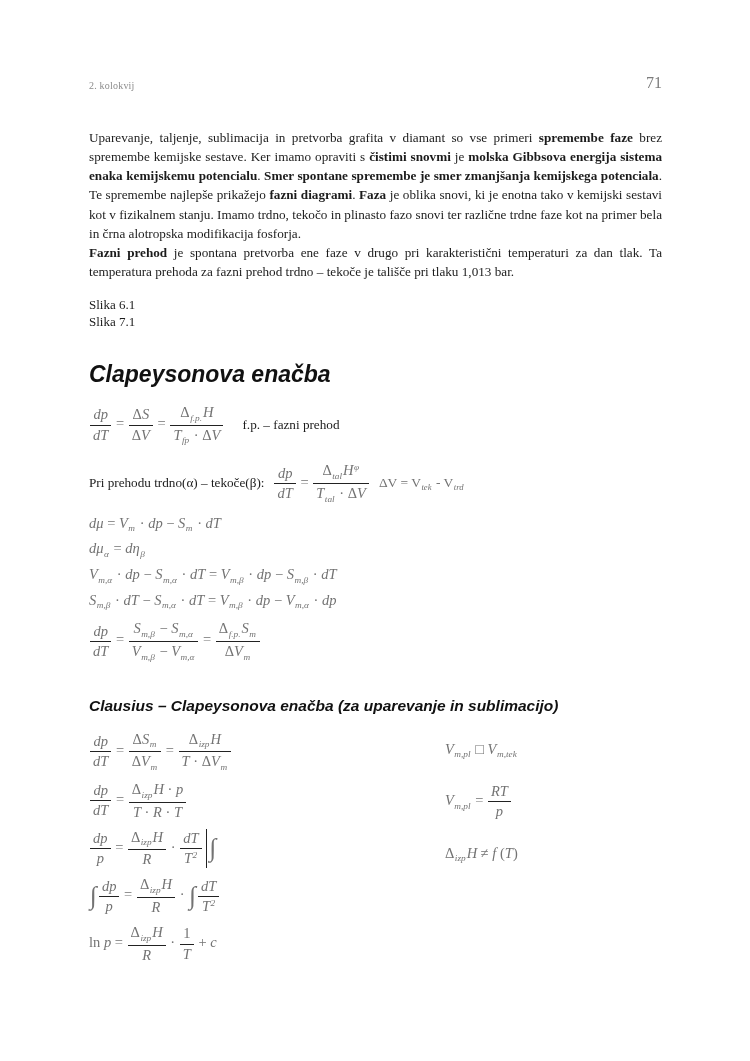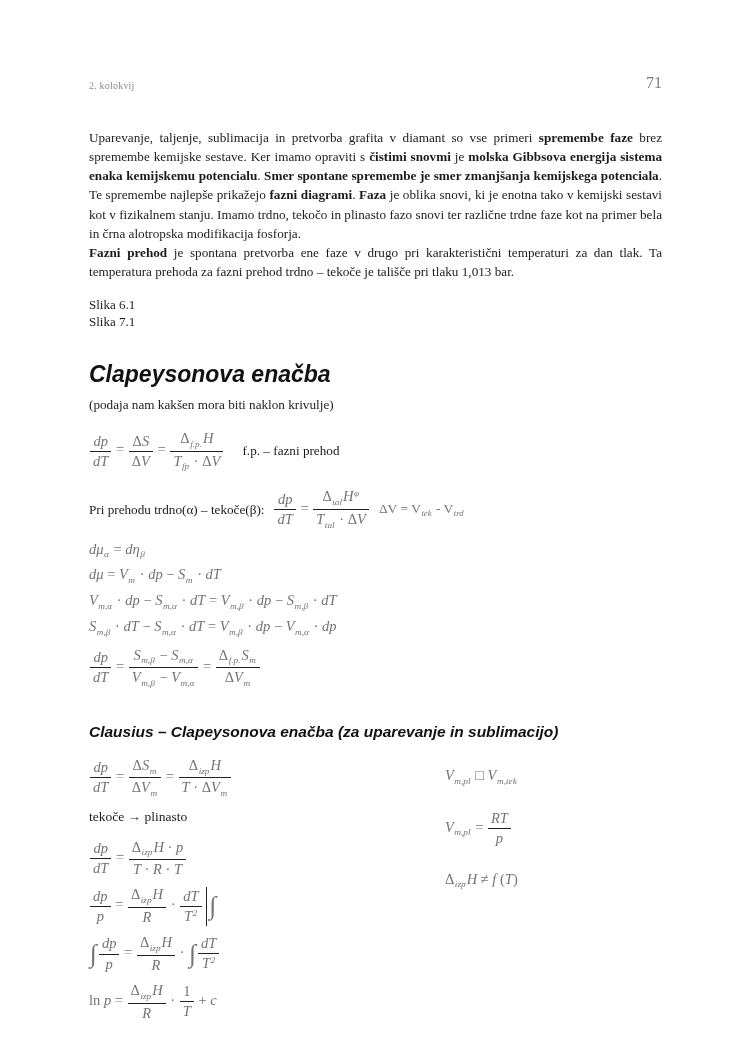--- a/index.html
+++ b/index.html
@@ -61,47 +61,45 @@
 
   <p class="body-text intro"><span>Uparevanje, taljenje, sublimacija in pretvorba grafita v diamant so vse primeri </span><span class="bold">spremembe faze</span><span> brez spremembe kemijske sestave. Ker imamo opraviti s </span><span class="bold">čistimi snovmi</span><span> je </span><span class="bold">molska Gibbsova energija sistema enaka kemijskemu potencialu</span><span>. </span><span class="bold">Smer spontane spremembe je smer zmanjšanja kemijskega potenciala</span><span>. Te spremembe najlepše prikažejo </span><span class="bold">fazni diagrami</span><span>. </span><span class="bold">Faza</span><span> je oblika snovi, ki je enotna tako v kemijski sestavi kot v fizikalnem stanju. Imamo trdno, tekočo in plinasto fazo snovi ter različne trdne faze kot na primer bela in črna alotropska modifikacija fosforja.</span></p>
   <p class="body-text"><span class="bold">Fazni prehod</span><span> je spontana pretvorba ene faze v drugo pri karakteristični temperaturi za dan tlak. Ta temperatura prehoda za fazni prehod trdno – tekoče je tališče pri tlaku 1,013 bar.</span></p>
 
   <div class="figures">
     <div>Slika 6.1</div>
     <div>Slika 7.1</div>
   </div>
 
   <h2 class="sec-title h1">Clapeysonova enačba</h2>
-  <p class="body-text subtitle">(podaja nam kakšen mora biti naklon krivulje)</p>
 
   <div class="eq-row">
     <span class="eq"><span class="frac"><span class="num"><span class="mi">dp</span></span><span class="den"><span class="mi">dT</span></span></span><span class="mr"> = </span><span class="frac"><span class="num"><span class="mr">Δ</span><span class="mi">S</span></span><span class="den"><span class="mr">Δ</span><span class="mi">V</span></span></span><span class="mr"> = </span><span class="frac"><span class="num"><span class="mr">Δ</span><span class="msub">f.p.</span><span class="mi">H</span></span><span class="den"><span class="mi">T</span><span class="msub">fp</span><span class="mr"> · </span><span class="mr">Δ</span><span class="mi">V</span></span></span></span>
     <span class="eq-note">f.p. – fazni prehod</span>
   </div>
 
   <div class="eq-row prehod">
     <span class="prehod-label">Pri prehodu trdno(α) – tekoče(β):</span>
     <span class="eq"><span class="frac"><span class="num"><span class="mi">dp</span></span><span class="den"><span class="mi">dT</span></span></span><span class="mr"> = </span><span class="frac"><span class="num"><span class="mr">Δ</span><span class="msub">tal</span><span class="mi">H</span><span class="msup">φ</span></span><span class="den"><span class="mi">T</span><span class="msub">tal</span><span class="mr"> · </span><span class="mr">Δ</span><span class="mi">V</span></span></span></span>
     <span class="eq dv-note"><span class="mr">ΔV = V</span><span class="msub">tek</span><span class="mr"> - V</span><span class="msub">trd</span></span>
   </div>
 
   <div class="eq-block">
+    <span class="eq eq-line"><span class="mi">dμ</span><span class="mr"> = </span><span class="mi">V</span><span class="msub">m</span><span class="mr"> · </span><span class="mi">dp</span><span class="mr"> − </span><span class="mi">S</span><span class="msub">m</span><span class="mr"> · </span><span class="mi">dT</span></span>
     <span class="eq eq-line"><span class="mi">dμ</span><span class="msub">α</span><span class="mr"> = </span><span class="mi">dη</span><span class="msub">β</span></span>
-    <span class="eq eq-line"><span class="mi">dμ</span><span class="mr"> = </span><span class="mi">V</span><span class="msub">m</span><span class="mr"> · </span><span class="mi">dp</span><span class="mr"> − </span><span class="mi">S</span><span class="msub">m</span><span class="mr"> · </span><span class="mi">dT</span></span>
     <span class="eq eq-line"><span class="mi">V</span><span class="msub">m,α</span><span class="mr"> · </span><span class="mi">dp</span><span class="mr"> − </span><span class="mi">S</span><span class="msub">m,α</span><span class="mr"> · </span><span class="mi">dT</span><span class="mr"> = </span><span class="mi">V</span><span class="msub">m,β</span><span class="mr"> · </span><span class="mi">dp</span><span class="mr"> − </span><span class="mi">S</span><span class="msub">m,β</span><span class="mr"> · </span><span class="mi">dT</span></span>
     <span class="eq eq-line"><span class="mi">S</span><span class="msub">m,β</span><span class="mr"> · </span><span class="mi">dT</span><span class="mr"> − </span><span class="mi">S</span><span class="msub">m,α</span><span class="mr"> · </span><span class="mi">dT</span><span class="mr"> = </span><span class="mi">V</span><span class="msub">m,β</span><span class="mr"> · </span><span class="mi">dp</span><span class="mr"> − </span><span class="mi">V</span><span class="msub">m,α</span><span class="mr"> · </span><span class="mi">dp</span></span>
     <span class="eq eq-line tall"><span class="frac"><span class="num"><span class="mi">dp</span></span><span class="den"><span class="mi">dT</span></span></span><span class="mr"> = </span><span class="frac"><span class="num"><span class="mi">S</span><span class="msub">m,β</span><span class="mr"> − </span><span class="mi">S</span><span class="msub">m,α</span></span><span class="den"><span class="mi">V</span><span class="msub">m,β</span><span class="mr"> − </span><span class="mi">V</span><span class="msub">m,α</span></span></span><span class="mr"> = </span><span class="frac"><span class="num"><span class="mr">Δ</span><span class="msub">f.p.</span><span class="mi">S</span><span class="msub">m</span></span><span class="den"><span class="mr">Δ</span><span class="mi">V</span><span class="msub">m</span></span></span></span>
   </div>
 
   <h2 class="sec-title h2">Clausius – Clapeysonova enačba (za uparevanje in sublimacijo)</h2>
 
   <div class="cols">
     <div class="col-left">
       <span class="eq eq-line"><span class="frac"><span class="num"><span class="mi">dp</span></span><span class="den"><span class="mi">dT</span></span></span><span class="mr"> = </span><span class="frac"><span class="num"><span class="mr">Δ</span><span class="mi">S</span><span class="msub">m</span></span><span class="den"><span class="mr">Δ</span><span class="mi">V</span><span class="msub">m</span></span></span><span class="mr"> = </span><span class="frac"><span class="num"><span class="mr">Δ</span><span class="msub">izp</span><span class="mi">H</span></span><span class="den"><span class="mi">T</span><span class="mr"> · </span><span class="mr">Δ</span><span class="mi">V</span><span class="msub">m</span></span></span></span>
-      <p class="body-text phase-line">tekoče → plinasto</p>
       <span class="eq eq-line"><span class="frac"><span class="num"><span class="mi">dp</span></span><span class="den"><span class="mi">dT</span></span></span><span class="mr"> = </span><span class="frac"><span class="num"><span class="mr">Δ</span><span class="msub">izp</span><span class="mi">H</span><span class="mr"> · </span><span class="mi">p</span></span><span class="den"><span class="mi">T</span><span class="mr"> · </span><span class="mi">R</span><span class="mr"> · </span><span class="mi">T</span></span></span></span>
       <span class="eq eq-line"><span class="frac"><span class="num"><span class="mi">dp</span></span><span class="den"><span class="mi">p</span></span></span><span class="mr"> = </span><span class="frac"><span class="num"><span class="mr">Δ</span><span class="msub">izp</span><span class="mi">H</span></span><span class="den"><span class="mi">R</span></span></span><span class="mr"> · </span><span class="frac"><span class="num"><span class="mi">dT</span></span><span class="den"><span class="mi">T</span><span class="msup">2</span></span></span><span class="vbar"></span><span class="big">∫</span></span>
       <span class="eq eq-line"><span class="big">∫</span><span class="frac"><span class="num"><span class="mi">dp</span></span><span class="den"><span class="mi">p</span></span></span><span class="mr"> = </span><span class="frac"><span class="num"><span class="mr">Δ</span><span class="msub">izp</span><span class="mi">H</span></span><span class="den"><span class="mi">R</span></span></span><span class="mr"> · </span><span class="big">∫</span><span class="frac"><span class="num"><span class="mi">dT</span></span><span class="den"><span class="mi">T</span><span class="msup">2</span></span></span></span>
       <span class="eq eq-line"><span class="mr">ln </span><span class="mi">p</span><span class="mr"> = </span><span class="frac"><span class="num"><span class="mr">Δ</span><span class="msub">izp</span><span class="mi">H</span></span><span class="den"><span class="mi">R</span></span></span><span class="mr"> · </span><span class="frac"><span class="num"><span class="mr">1</span></span><span class="den"><span class="mi">T</span></span></span><span class="mr"> + </span><span class="mi">c</span></span>
     </div>
     <div class="col-right">
       <span class="eq eq-line"><span class="mi">V</span><span class="msub">m,pl</span><span class="mr"> □  </span><span class="mi">V</span><span class="msub">m,tek</span></span>
       <span class="eq eq-line"><span class="mi">V</span><span class="msub">m,pl</span><span class="mr"> = </span><span class="frac"><span class="num"><span class="mi">RT</span></span><span class="den"><span class="mi">p</span></span></span></span>
       <span class="eq eq-line"><span class="mr">Δ</span><span class="msub">izp</span><span class="mi">H</span><span class="mr"> ≠ </span><span class="mi">f</span><span class="mr"> (</span><span class="mi">T</span><span class="mr">)</span></span>
     </div>

